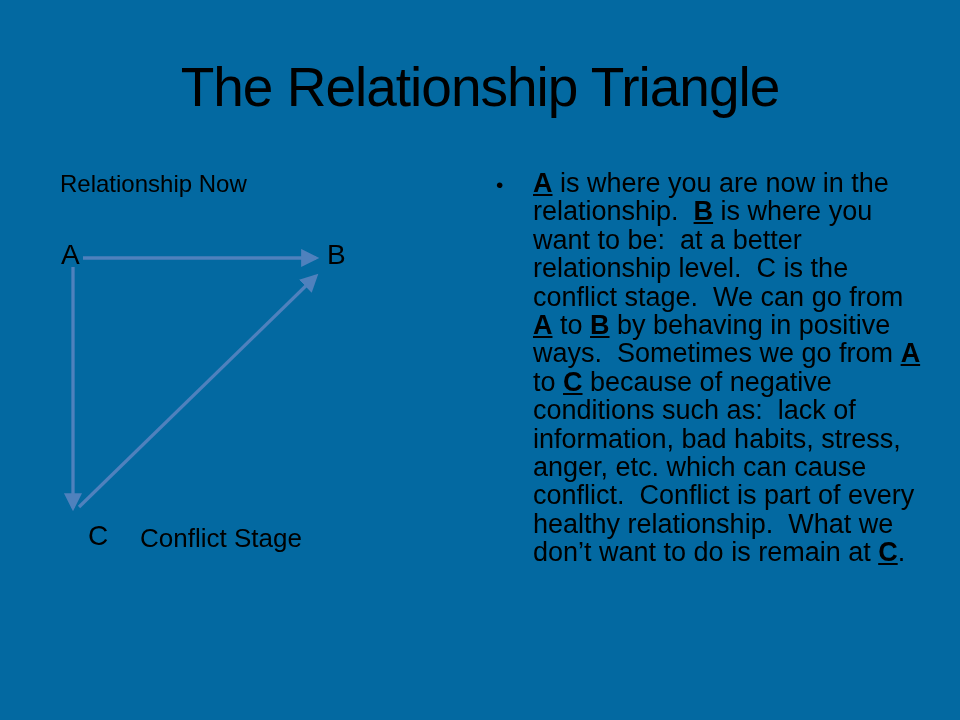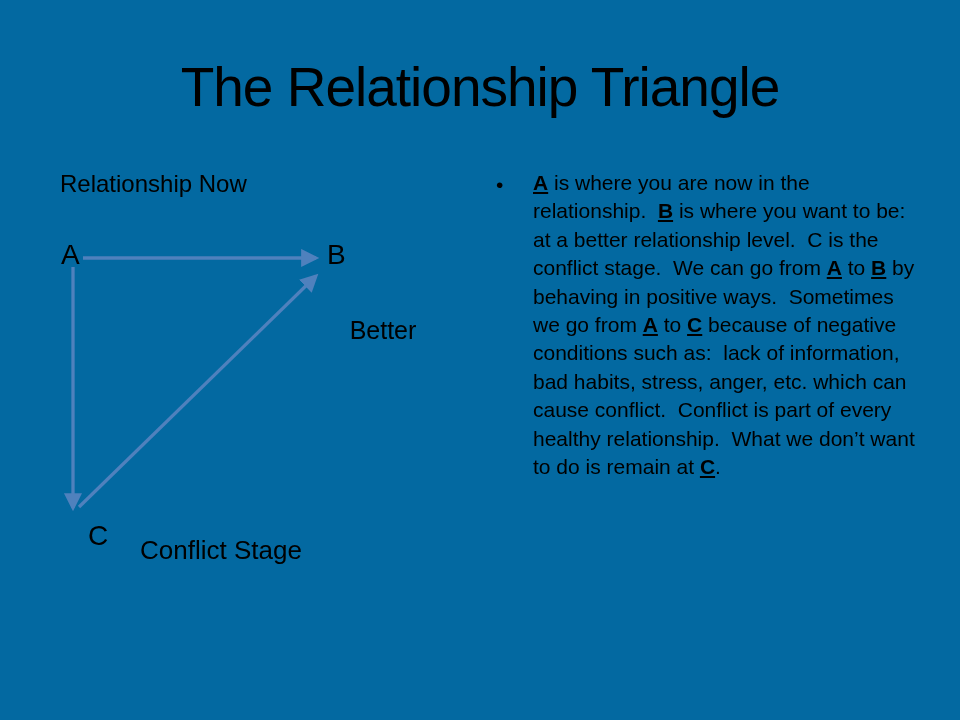--- a/index.html
+++ b/index.html
@@ -54,34 +54,33 @@
     width: 170px;
     text-align: center;
     font-size: 25px;
     line-height: 36px;
   }
   .conflict-label {
     position: absolute;
     left: 140px;
     top: 523px;
     font-size: 26px;
-    margin-top: 12px;
   }
   .bullet-marker {
     position: absolute;
     left: 496px;
     top: 173px;
     font-size: 21px;
   }
   .bullet-text {
     position: absolute;
     left: 533px;
     top: 169px;
     width: 392px;
-    font-size: 21px;
+    font-size: 27px;
     line-height: 28.4px;
     white-space: pre-wrap;
   }
   .strong-underline {
     font-weight: bold;
     text-decoration: underline;
   }
 </style>
 </head>
 <body>
@@ -101,21 +100,20 @@
     <line x1="33" y1="18" x2="266" y2="18" stroke-width="3.3" marker-end="url(#arrowhead)" stroke="#4f81bd"></line>
     <line x1="23" y1="27" x2="23" y2="268" stroke-width="3.3" marker-end="url(#arrowhead)" stroke="#4f81bd"></line>
     <line x1="29" y1="267" x2="266" y2="36" stroke-width="3.3" marker-end="url(#arrowhead)" stroke="#4f81bd"></line>
   </svg>
 
   <div class="vertex-label vertex-a">A</div>
 
   <div class="vertex-label vertex-b">B</div>
 
   <div class="better-label">
-    <div>Better</div>
   </div>
 
   <div class="vertex-label vertex-c">C</div>
 
   <div class="conflict-label">Conflict Stage</div>
 
   <div class="bullet-marker">•</div>
 
   <div class="bullet-text"><span class="strong-underline">A</span><span> is where you are now in the relationship.  </span><span class="strong-underline">B</span><span> is where you want to be:  at a better relationship level.  C is the conflict stage.  We can go from </span><span class="strong-underline">A</span><span> to </span><span class="strong-underline">B</span><span> by behaving in positive ways.  Sometimes we go from </span><span class="strong-underline">A</span><span> to </span><span class="strong-underline">C</span><span> because of negative conditions such as:  lack of information, bad habits, stress, anger, etc. which can cause conflict.  Conflict is part of every healthy relationship.  What we don’t want to do is remain at </span><span class="strong-underline">C</span><span>.</span></div>
 

